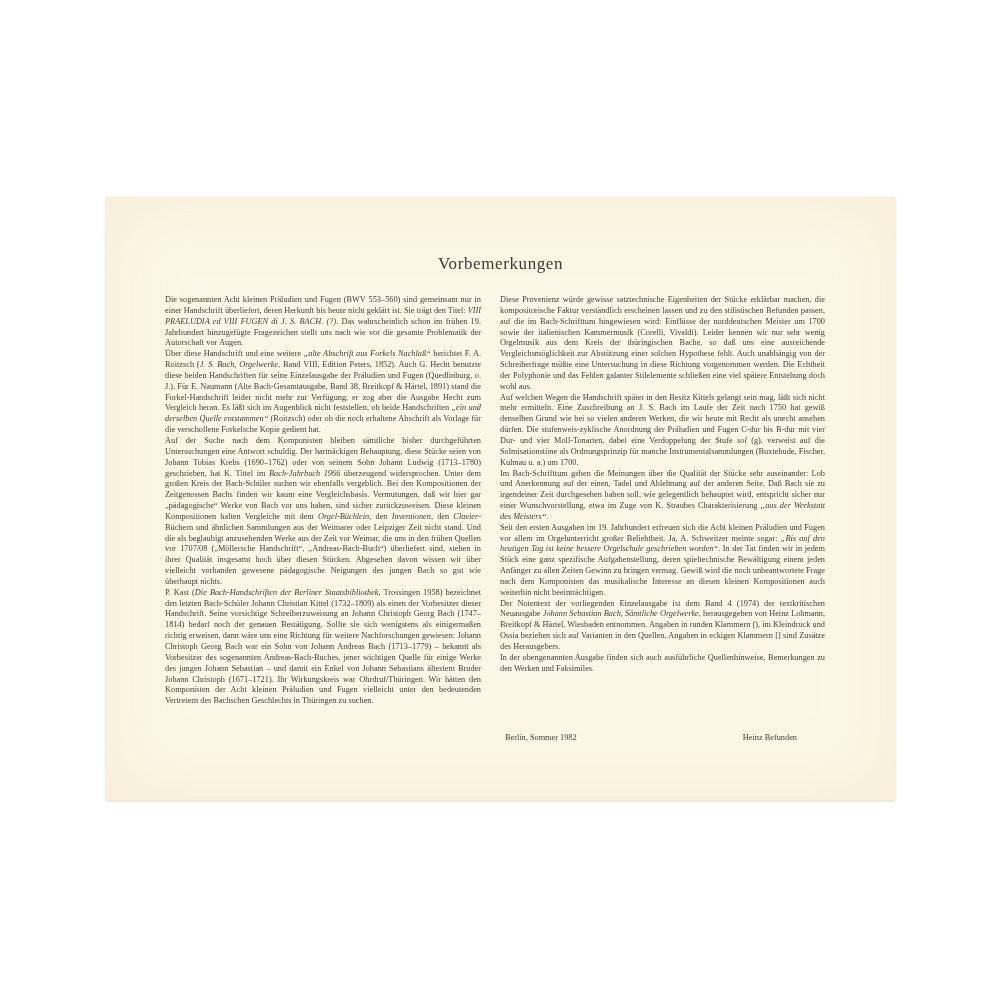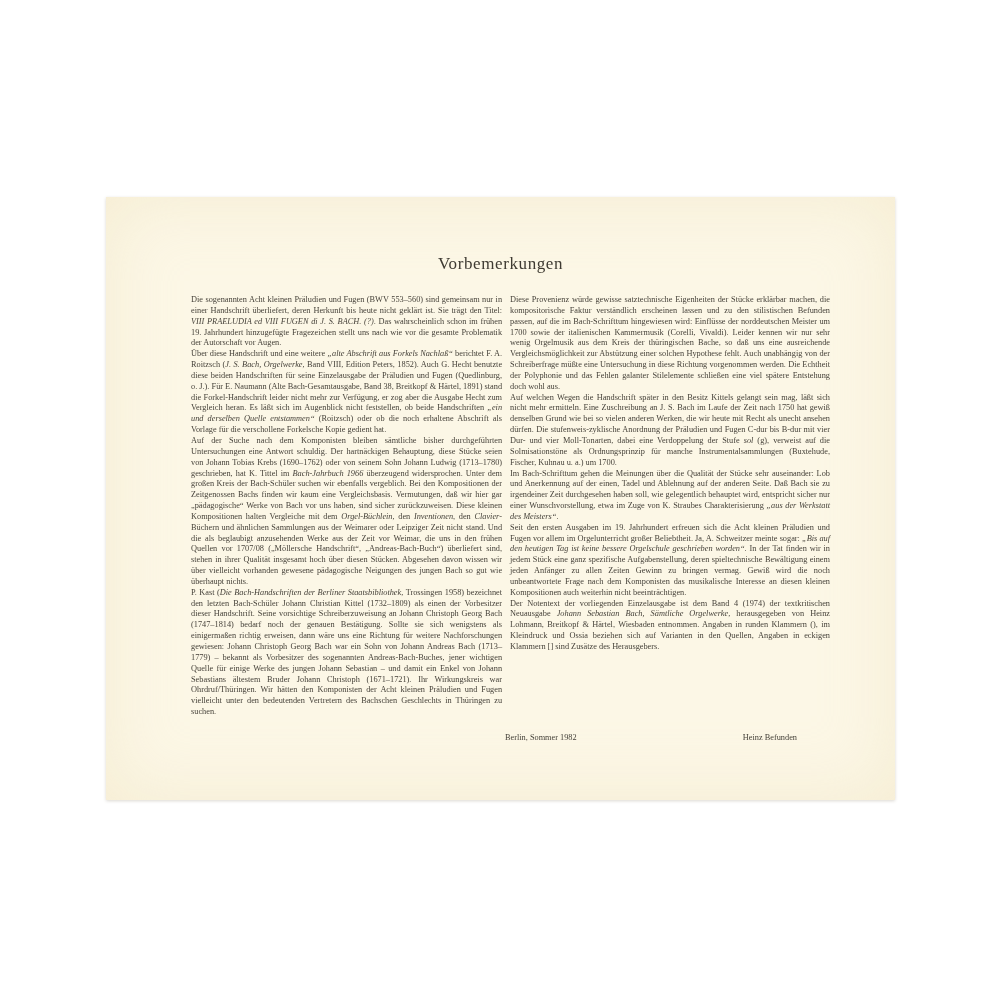--- a/index.html
+++ b/index.html
@@ -9,21 +9,21 @@
   }
   .page{
     position:absolute;left:106px;top:197px;width:789px;height:603px;
     background:#fcf7e6;
     box-shadow:0 1px 3px rgba(130,118,92,.28), inset 0 0 70px rgba(238,224,186,.45);
   }
   .title{
     margin-top:57px;text-align:center;font-size:17px;letter-spacing:.6px;
     color:#3e3a32;
   }
-  .cols{display:flex;margin:21px 65px 0 85px;gap:8px}
+  .cols{display:flex;margin:21px 65px 0 59px;gap:19px}
   .col{
     font-size:8.3px;line-height:10.85px;text-align:justify;color:#46423a;
     hyphens:auto;-webkit-hyphens:auto;
   }
   .colL{width:316px}
   .colR{width:325px}
   .col p{margin:0;padding:0}
   .it{font-style:italic}
   .footer{
     position:absolute;left:399px;top:536px;width:292px;
@@ -44,20 +44,21 @@
       <p><span>Über diese Handschrift und eine weitere </span><span class="it">„alte Abschrift aus Forkels Nachlaß“</span><span> berichtet F. A. Roitzsch (</span><span class="it">J. S. Bach, Orgelwerke</span><span>, Band VIII, Edition Peters, 1852). Auch G. Hecht benutzte diese beiden Handschriften für seine Einzelausgabe der Präludien und Fugen (Quedlinburg, o. J.). Für E. Naumann (Alte Bach-Gesamtausgabe, Band 38, Breitkopf &amp; Härtel, 1891) stand die Forkel-Handschrift leider nicht mehr zur Verfügung, er zog aber die Ausgabe Hecht zum Vergleich heran. Es läßt sich im Augenblick nicht feststellen, ob beide Handschriften </span><span class="it">„ein und derselben Quelle entstammen“</span><span> (Roitzsch) oder ob die noch erhaltene Abschrift als Vorlage für die verschollene Forkelsche Kopie gedient hat.</span></p>
       <p><span>Auf der Suche nach dem Komponisten bleiben sämtliche bisher durchgeführten Untersuchungen eine Antwort schuldig. Der hartnäckigen Behauptung, diese Stücke seien von Johann Tobias Krebs (1690–1762) oder von seinem Sohn Johann Ludwig (1713–1780) geschrieben, hat K. Tittel im </span><span class="it">Bach-Jahrbuch 1966</span><span> überzeugend widersprochen. Unter dem großen Kreis der Bach-Schüler suchen wir ebenfalls vergeblich. Bei den Kompositionen der Zeitgenossen Bachs finden wir kaum eine Vergleichsbasis. Vermutungen, daß wir hier gar „pädagogische“ Werke von Bach vor uns haben, sind sicher zurückzuweisen. Diese kleinen Kompositionen halten Vergleiche mit dem </span><span class="it">Orgel-Büchlein</span><span>, den </span><span class="it">Inventionen</span><span>, den </span><span class="it">Clavier</span><span>-Büchern und ähnlichen Sammlungen aus der Weimarer oder Leipziger Zeit nicht stand. Und die als beglaubigt anzusehenden Werke aus der Zeit vor Weimar, die uns in den frühen Quellen vor 1707/08 („Möllersche Handschrift“, „Andreas-Bach-Buch“) überliefert sind, stehen in ihrer Qualität insgesamt hoch über diesen Stücken. Abgesehen davon wissen wir über vielleicht vorhanden gewesene pädagogische Neigungen des jungen Bach so gut wie überhaupt nichts.</span></p>
       <p><span>P. Kast (</span><span class="it">Die Bach-Handschriften der Berliner Staatsbibliothek</span><span>, Trossingen 1958) bezeichnet den letzten Bach-Schüler Johann Christian Kittel (1732–1809) als einen der Vorbesitzer dieser Handschrift. Seine vorsichtige Schreiberzuweisung an Johann Christoph Georg Bach (1747–1814) bedarf noch der genauen Bestätigung. Sollte sie sich wenigstens als einigermaßen richtig erweisen, dann wäre uns eine Richtung für weitere Nachforschungen gewiesen: Johann Christoph Georg Bach war ein Sohn von Johann Andreas Bach (1713–1779) – bekannt als Vorbesitzer des sogenannten Andreas-Bach-Buches, jener wichtigen Quelle für einige Werke des jungen Johann Sebastian – und damit ein Enkel von Johann Sebastians ältestem Bruder Johann Christoph (1671–1721). Ihr Wirkungskreis war Ohrdruf/Thüringen. Wir hätten den Komponisten der Acht kleinen Präludien und Fugen vielleicht unter den bedeutenden Vertretern des Bachschen Geschlechts in Thüringen zu suchen.</span></p>
     </div>
     <div class="col colR">
       <p><span>Diese Provenienz würde gewisse satztechnische Eigenheiten der Stücke erklärbar machen, die kompositorische Faktur verständlich erscheinen lassen und zu den stilistischen Befunden passen, auf die im Bach-Schrifttum hingewiesen wird: Einflüsse der norddeutschen Meister um 1700 sowie der italienischen Kammermusik (Corelli, Vivaldi). Leider kennen wir nur sehr wenig Orgelmusik aus dem Kreis der thüringischen Bache, so daß uns eine ausreichende Vergleichsmöglichkeit zur Abstützung einer solchen Hypothese fehlt. Auch unabhängig von der Schreiberfrage müßte eine Untersuchung in diese Richtung vorgenommen werden. Die Echtheit der Polyphonie und das Fehlen galanter Stilelemente schließen eine viel spätere Entstehung doch wohl aus.</span></p>
       <p><span>Auf welchen Wegen die Handschrift später in den Besitz Kittels gelangt sein mag, läßt sich nicht mehr ermitteln. Eine Zuschreibung an J. S. Bach im Laufe der Zeit nach 1750 hat gewiß denselben Grund wie bei so vielen anderen Werken, die wir heute mit Recht als unecht ansehen dürfen. Die stufenweis-zyklische Anordnung der Präludien und Fugen C-dur bis B-dur mit vier Dur- und vier Moll-Tonarten, dabei eine Verdoppelung der Stufe </span><span class="it">sol</span><span> (g), verweist auf die Solmisationstöne als Ordnungsprinzip für manche Instrumentalsammlungen (Buxtehude, Fischer, Kuhnau u. a.) um 1700.</span></p>
       <p><span>Im Bach-Schrifttum gehen die Meinungen über die Qualität der Stücke sehr auseinander: Lob und Anerkennung auf der einen, Tadel und Ablehnung auf der anderen Seite. Daß Bach sie zu irgendeiner Zeit durchgesehen haben soll, wie gelegentlich behauptet wird, entspricht sicher nur einer Wunschvorstellung, etwa im Zuge von K. Straubes Charakterisierung </span><span class="it">„aus der Werkstatt des Meisters“</span><span>.</span></p>
       <p><span>Seit den ersten Ausgaben im 19. Jahrhundert erfreuen sich die Acht kleinen Präludien und Fugen vor allem im Orgelunterricht großer Beliebtheit. Ja, A. Schweitzer meinte sogar: </span><span class="it">„Bis auf den heutigen Tag ist keine bessere Orgelschule geschrieben worden“</span><span>. In der Tat finden wir in jedem Stück eine ganz spezifische Aufgabenstellung, deren spieltechnische Bewältigung einem jeden Anfänger zu allen Zeiten Gewinn zu bringen vermag. Gewiß wird die noch unbeantwortete Frage nach dem Komponisten das musikalische Interesse an diesen kleinen Kompositionen auch weiterhin nicht beeinträchtigen.</span></p>
       <p><span>Der Notentext der vorliegenden Einzelausgabe ist dem Band 4 (1974) der textkritischen Neuausgabe </span><span class="it">Johann Sebastian Bach, Sämtliche Orgelwerke</span><span>, herausgegeben von Heinz Lohmann, Breitkopf &amp; Härtel, Wiesbaden entnommen. Angaben in runden Klammern (), im Kleindruck und Ossia beziehen sich auf Varianten in den Quellen, Angaben in eckigen Klammern [] sind Zusätze des Herausgebers.</span></p>
+      <p><span>In der obengenannten Ausgabe finden sich auch ausführliche Quellenhinweise, Bemerkungen zu den Werken und Faksimiles.</span></p>
     </div>
   </div>
 
   <div class="footer">
     <span>Berlin, Sommer 1982</span>
     <span>Heinz Befunden</span>
   </div>
 
 </div>
 

